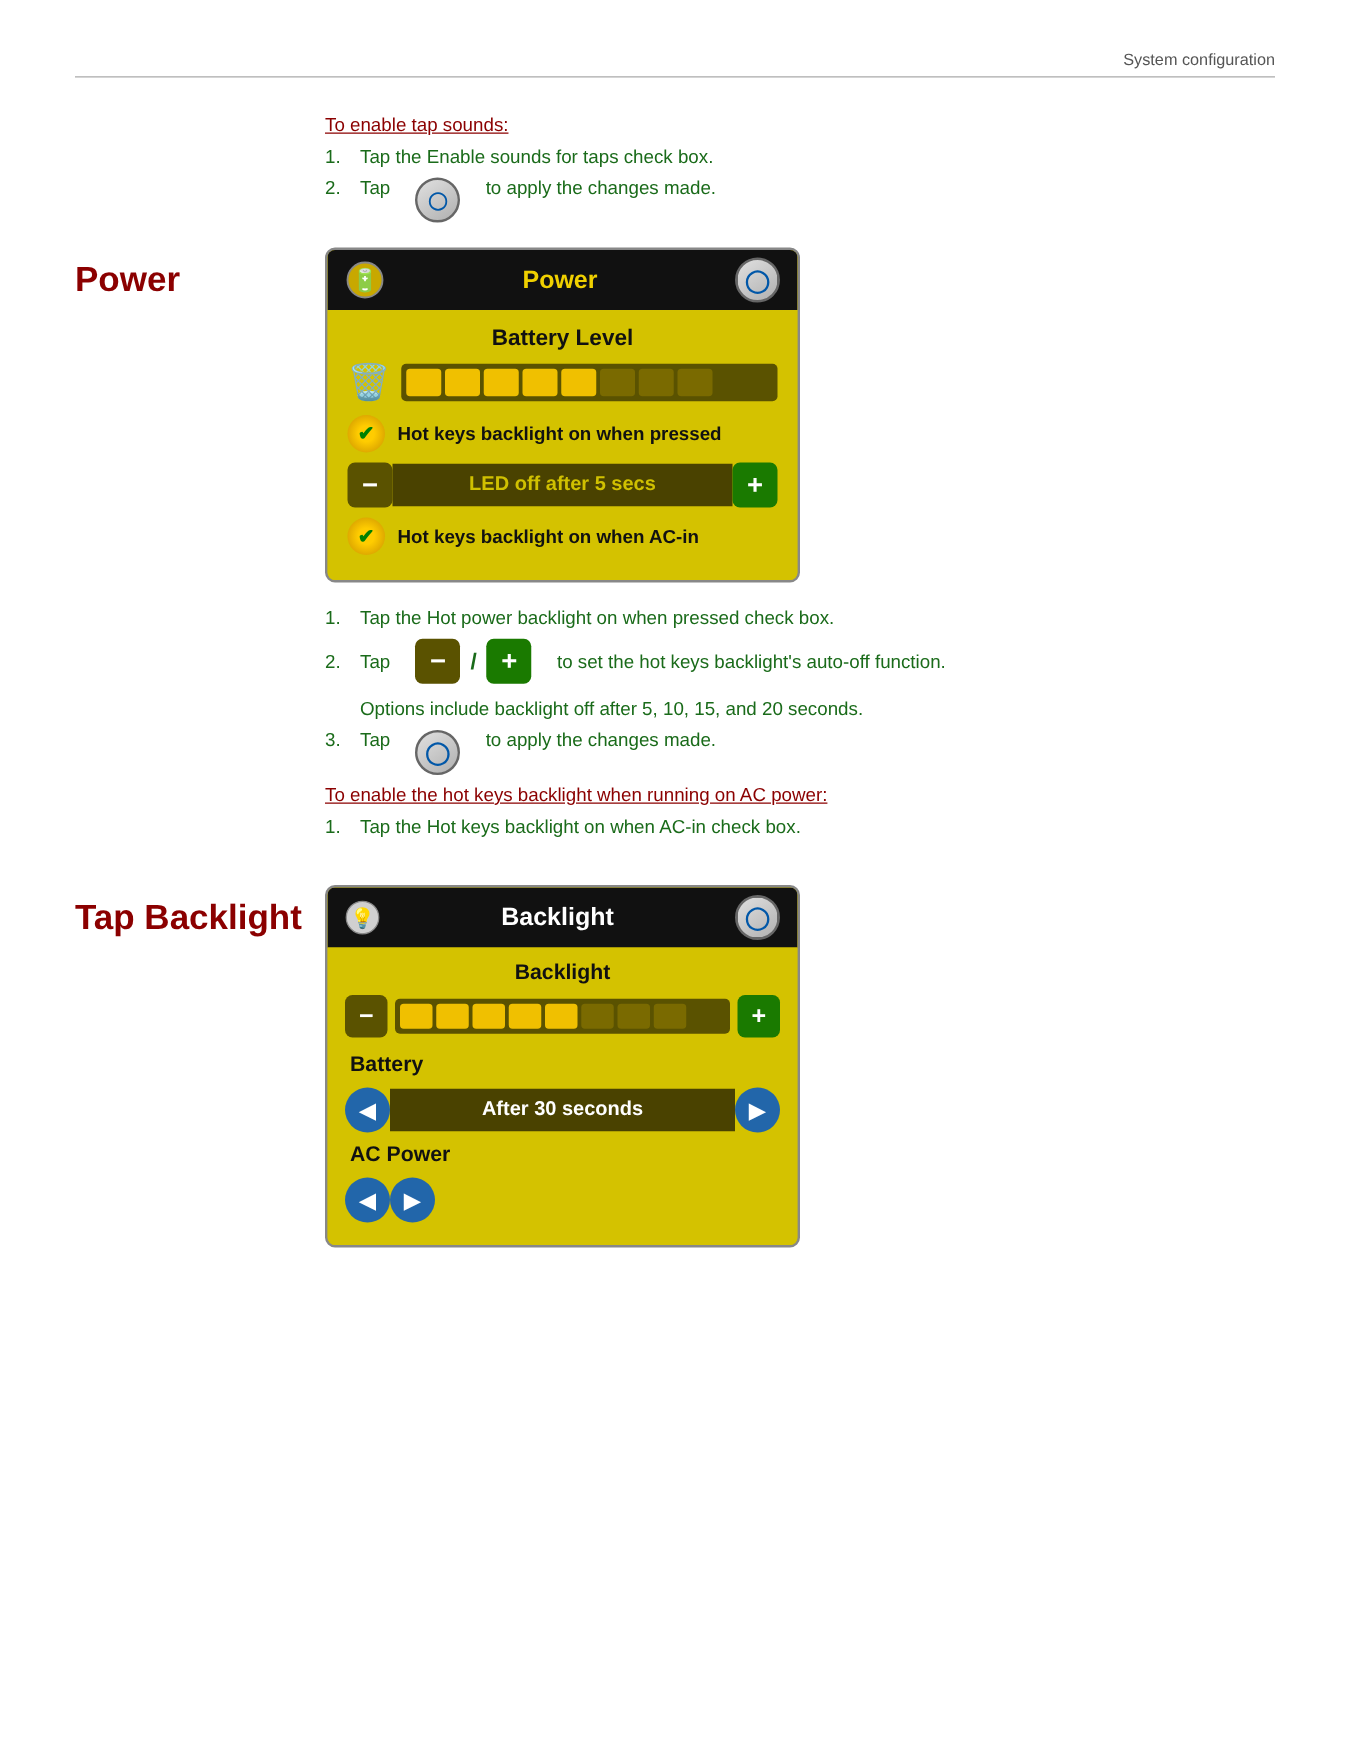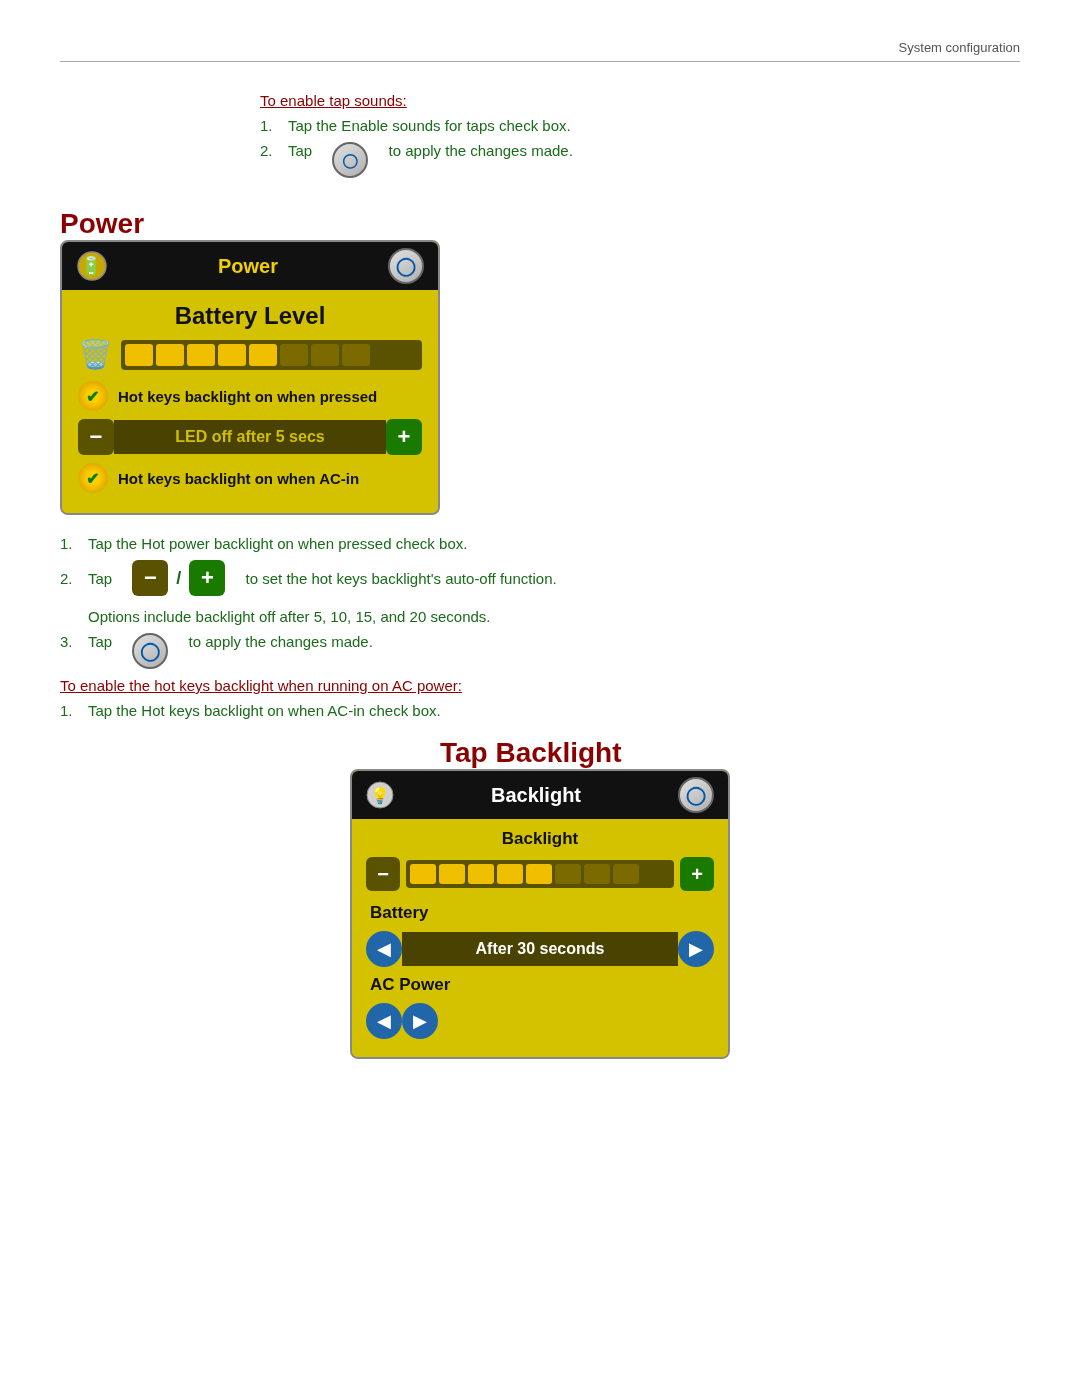--- a/index.html
+++ b/index.html
@@ -17,21 +17,22 @@
     .top-bar {
       text-align: right;
       font-size: 13px;
       color: #555;
       border-bottom: 1px solid #aaa;
       padding-bottom: 6px;
       margin-bottom: 30px;
     }
     .section {
       display: flex;
-      flex-direction: column;
+      flex-direction: row;
+      margin-bottom: 30px;
       align-items: flex-start;
     }
     .section-left {
       width: 200px;
       flex-shrink: 0;
     }
     .section-title {
       font-size: 28px;
       font-weight: bold;
       color: #8B0000;
@@ -83,21 +84,21 @@
       justify-content: space-between;
       padding: 6px 14px;
       font-size: 20px;
       font-weight: bold;
     }
     .widget-body {
       background: #d4c200;
       padding: 12px 16px;
     }
     .widget-section-title {
-      font-size: 24px;
+      font-size: 18px;
       font-weight: bold;
       text-align: center;
       margin-bottom: 8px;
       color: #111;
     }
     .battery-bar-row {
       display: flex;
       align-items: center;
       gap: 8px;
       margin-bottom: 10px;
@@ -316,22 +317,21 @@
       margin-bottom: 8px;
       color: #1a6b1a;
       font-size: 15px;
     }
     .step-line .num {
       min-width: 20px;
       font-weight: normal;
     }
     .tap-section {
       display: flex;
-      flex-direction: column;
-      align-items: center;
+      align-items: flex-start;
       gap: 0;
       margin-bottom: 30px;
     }
     .tap-left {
       width: 200px;
       flex-shrink: 0;
     }
     .tap-right {
       flex: 1;
     }

